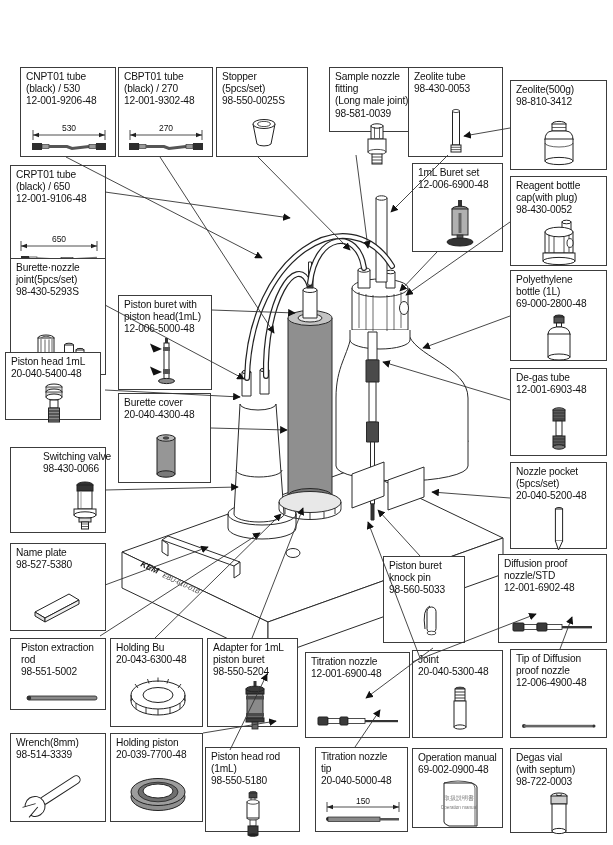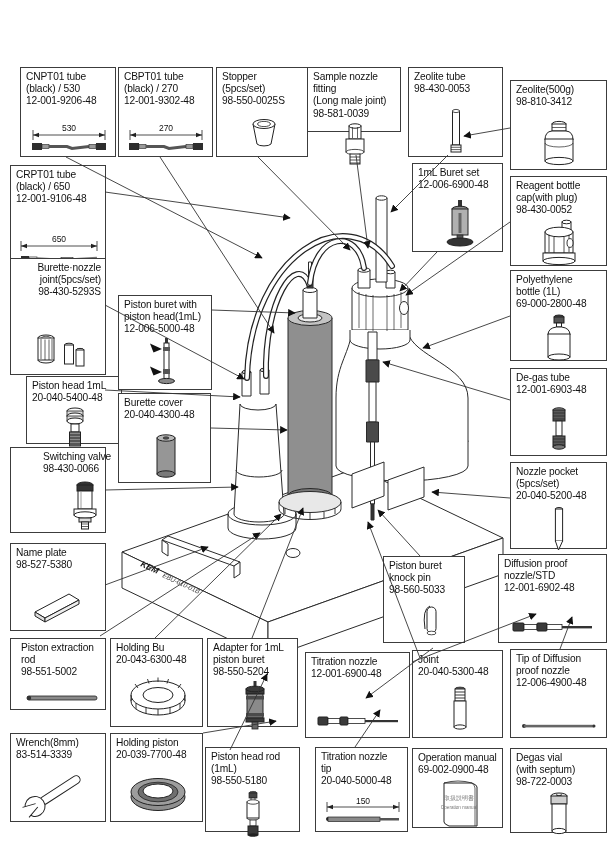--- a/index.html
+++ b/index.html
@@ -198,21 +198,21 @@
         <div class="ln">(5pcs/set)</div>
         <div class="ln">98-550-0025S</div>
         <div class="icon">
           <svg width="84" height="42" viewBox="0 0 84 42">
     <path d="M31,12 L35,32 A7.5,3 0 0 0 49,32 L53,12" fill="#fff" stroke="#222"></path>
     <ellipse cx="42" cy="12" rx="11" ry="4.5" fill="#fff" stroke="#222"></ellipse>
     <ellipse cx="42" cy="12" rx="6.5" ry="2.6" fill="none" stroke="#222" stroke-width="0.8"></ellipse>
   </svg>
         </div>
       </div>
-      <div class="part-box" style="left: 307px; top: 67px; width: 94px; height: 65px;">
+      <div class="part-box" style="left: 329px; top: 67px; width: 94px; height: 65px;">
         <div class="ln">Sample nozzle</div>
         <div class="ln"> fitting</div>
         <div class="ln">(Long male joint)</div>
         <div class="ln">98-581-0039</div>
         <div class="icon">
           <svg width="84" height="46" viewBox="0 0 84 46">
     <rect x="36" y="6" width="12" height="13" fill="#fff" stroke="#222"></rect>
     <ellipse cx="42" cy="6" rx="6" ry="2.2" fill="#fff" stroke="#222"></ellipse>
     <line x1="39.5" y1="7" x2="39.5" y2="18" stroke="#222" stroke-width="0.7"></line>
             <line x1="44.5" y1="7" x2="44.5" y2="18" stroke="#222" stroke-width="0.7"></line>
@@ -361,39 +361,39 @@
     <line x1="4" y1="9" x2="4" y2="19" stroke="#222" stroke-width="0.8"></line>
             <line x1="80" y1="9" x2="80" y2="19" stroke="#222" stroke-width="0.8"></line>
     <text x="42" y="10" text-anchor="middle" font-size="8.5" fill="#111" font-family="Liberation Sans, sans-serif">650</text>
     <rect x="4" y="24" width="8" height="6" fill="#2e2e2e"></rect>
             <rect x="12" y="25" width="8" height="4" fill="#fff" stroke="#222" stroke-width="0.7"></rect>
     <path d="M20,27 L46,28.5 L80,26.5" stroke="#777" stroke-width="3.4" fill="none"></path>
     <rect x="44" y="25.5" width="12" height="4.6" fill="#cfcfcf" stroke="#222" stroke-width="0.6"></rect>
   </svg>
         </div>
       </div>
-      <div class="part-box" style="left: 10px; top: 258px; width: 96px; height: 117px; text-align: right;">
+      <div class="part-box" style="left: 10px; top: 258px; width: 96px; height: 117px;">
         <div class="ln">Burette·nozzle</div>
         <div class="ln"> joint(5pcs/set)</div>
         <div class="ln">98-430-5293S</div>
         <div class="icon">
           <svg width="84" height="46" viewBox="0 0 84 46">
     <ellipse cx="29" cy="12" rx="8" ry="3" fill="#fff" stroke="#222"></ellipse>
     <ellipse cx="29" cy="12" rx="4.5" ry="1.7" fill="#fff" stroke="#222" stroke-width="0.7"></ellipse>
     <rect x="21" y="12" width="16" height="22" fill="#fff" stroke="#222"></rect>
     <path d="M24,13 V33 M28,13.5 V34 M32,13.5 V34 M35,13 V33" stroke="#222" stroke-width="0.7"></path>
     <path d="M21,34 A8,3 0 0 0 37,34" fill="none" stroke="#222"></path>
     <ellipse cx="52" cy="19" rx="4.5" ry="1.8" fill="#fff" stroke="#222"></ellipse>
     <rect x="47.5" y="19" width="9" height="19" fill="#fff" stroke="#222"></rect>
     <ellipse cx="63" cy="24" rx="4" ry="1.6" fill="#fff" stroke="#222"></ellipse>
     <rect x="59" y="24" width="8" height="16" fill="#fff" stroke="#222"></rect>
   </svg>
         </div>
       </div>
-      <div class="part-box" style="left: 26px; top: 352px; width: 96px; height: 68px; margin-top: 24px;">
+      <div class="part-box" style="left: 5px; top: 352px; width: 96px; height: 68px;">
         <div class="ln">Piston head 1mL</div>
         <div class="ln">20-040-5400-48</div>
         <div class="icon">
           <svg width="84" height="50" viewBox="0 0 84 50">
     <ellipse cx="42" cy="7" rx="8" ry="3" fill="#fff" stroke="#222"></ellipse>
     <rect x="34" y="7" width="16" height="5" fill="#ddd" stroke="#222" stroke-width="0.8"></rect>
     <ellipse cx="42" cy="12" rx="8" ry="3" fill="#fff" stroke="#222"></ellipse>
     <rect x="34" y="12" width="16" height="5" fill="#ddd" stroke="#222" stroke-width="0.8"></rect>
     <ellipse cx="42" cy="17" rx="8" ry="3" fill="#fff" stroke="#222"></ellipse>
     <rect x="38" y="20" width="8" height="8" fill="#fff" stroke="#222"></rect>
@@ -436,21 +436,21 @@
         <div class="ln">98-551-5002</div>
         <div class="icon">
           <svg width="84" height="18" viewBox="0 0 84 18">
     <rect x="6" y="7" width="70" height="4" rx="2" fill="#8a8a8a" stroke="#222" stroke-width="0.8"></rect>
     <circle cx="8" cy="9" r="2.2" fill="#333"></circle>
   </svg>
         </div>
       </div>
       <div class="part-box" style="left: 10px; top: 733px; width: 96px; height: 89px;">
         <div class="ln">Wrench(8mm)</div>
-        <div class="ln">83-514-3339</div>
+        <div class="ln">98-514-3339</div>
         <div class="icon">
           <svg width="84" height="54" viewBox="0 0 84 54">
     <g transform="rotate(-33 30 36)" stroke="#222" fill="#fff">
       <rect x="24" y="30" width="46" height="8" rx="4"></rect>
       <circle cx="17" cy="34" r="10"></circle>
       <polygon points="2,27 19,32 19,36 2,41" fill="#fff" stroke="none"></polygon>
       <path d="M6,28 L19,32 M6,40 L19,36" fill="none"></path>
     </g>
   </svg>
         </div>

